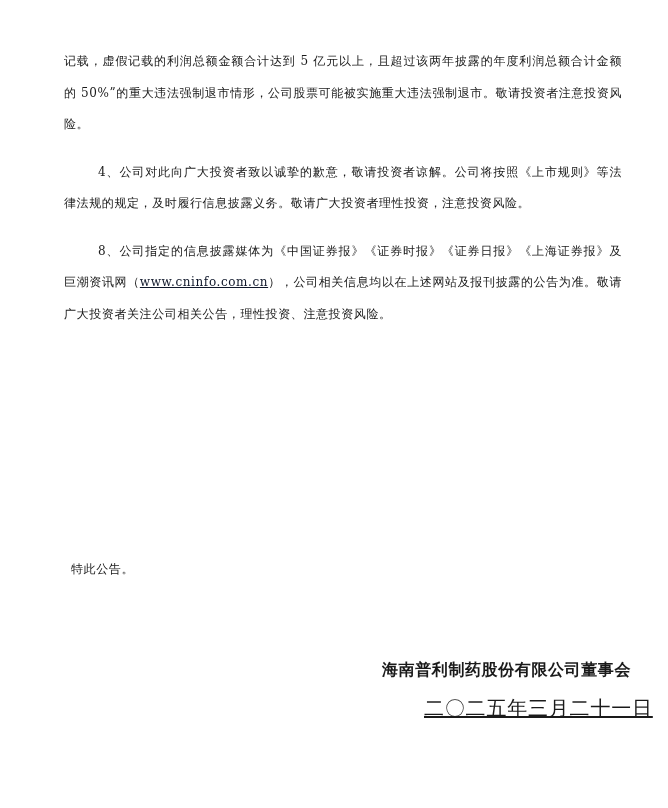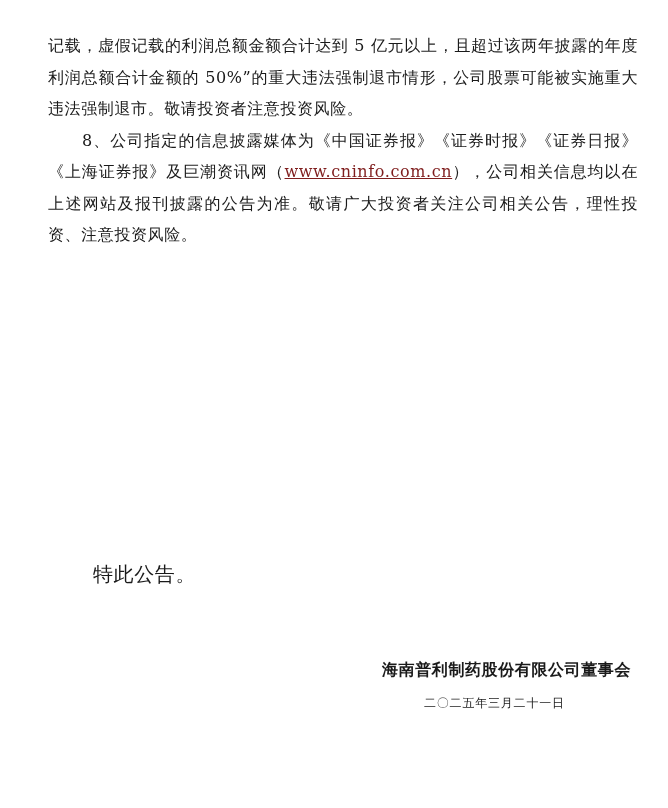--- a/index.html
+++ b/index.html
@@ -1,29 +1,30 @@
 <!DOCTYPE html>
 <html><head>
 <meta charset="utf-8">
 <style>
   html, body { margin: 0; padding: 0; background: #ffffff; }
   body { width: 668px; height: 808px; position: relative; overflow: hidden;
          font-family: "DejaVu Serif", "Liberation Serif", serif; color: #1a1a1a; }
   .page { position: absolute; left: 48px; top: 30px; width: 590px; }
-  .para { font-size: 16px; line-height: 31.5px; margin: 0; text-align: justify;
+  .para { font-size: 12px; line-height: 31.5px; margin: 16px; text-align: justify;
           text-align-last: left; letter-spacing: 0.6px; }
   .indent { text-indent: 34px; }
-  .link { color: #7f1d1d; text-decoration: underline; }
-  .closing { position: absolute; left: 93px; top: 561px; font-size: 20px; letter-spacing: 0.6px; }
+  .link { color: #0f172a; text-decoration: underline; }
+  .closing { position: absolute; left: 71px; top: 561px; font-size: 12px; letter-spacing: 0.6px; }
   .sig-company { position: absolute; left: 382px; top: 660px; font-size: 16px; letter-spacing: 0.6px; white-space: nowrap; font-weight: bold; }
-  .sig-date { position: absolute; left: 424px; top: 695px; font-size: 12px; letter-spacing: 0.8px; white-space: nowrap; }
+  .sig-date { position: absolute; left: 424px; top: 695px; font-size: 20px; letter-spacing: 0.8px; white-space: nowrap; text-decoration: underline; }
 </style>
 </head>
 <body>
 
 <div class="page">
   <p class="para">记载，虚假记载的利润总额金额合计达到 5 亿元以上，且超过该两年披露的年度利润总额合计金额的 50%”的重大违法强制退市情形，公司股票可能被实施重大违法强制退市。敬请投资者注意投资风险。</p>
+  <p class="para indent">4、公司对此向广大投资者致以诚挚的歉意，敬请投资者谅解。公司将按照《上市规则》等法律法规的规定，及时履行信息披露义务。敬请广大投资者理性投资，注意投资风险。</p>
   <p class="para indent"><span>8、公司指定的信息披露媒体为《中国证券报》《证券时报》《证券日报》《上海证券报》及巨潮资讯网（</span><a class="link">www.cninfo.com.cn</a><span>），公司相关信息均以在上述网站及报刊披露的公告为准。敬请广大投资者关注公司相关公告，理性投资、注意投资风险。</span></p>
 </div>
 
 <div class="closing">特此公告。</div>
 <div class="sig-company">海南普利制药股份有限公司董事会</div>
 <div class="sig-date">二〇二五年三月二十一日</div>
 
 </body></html>

